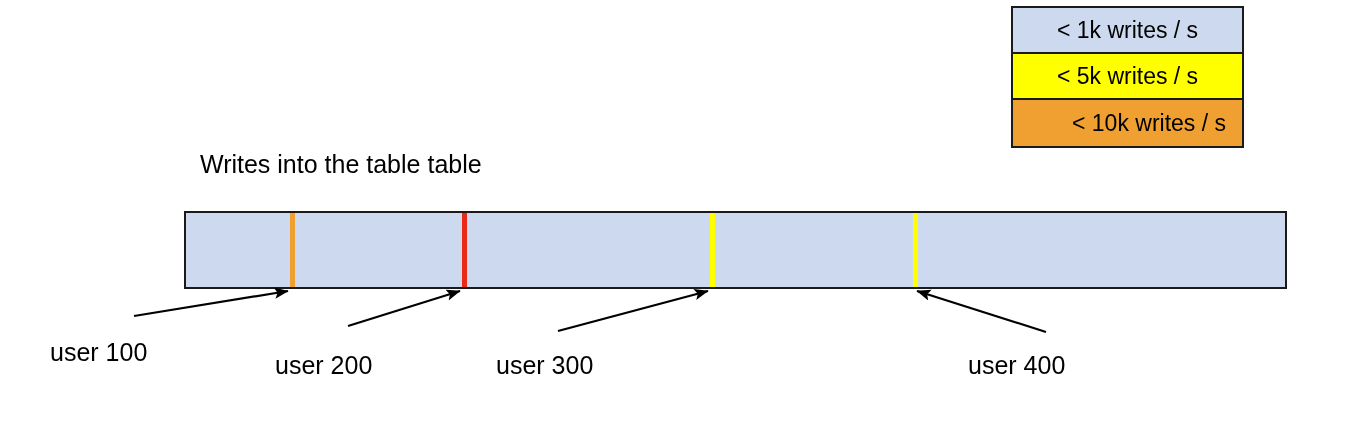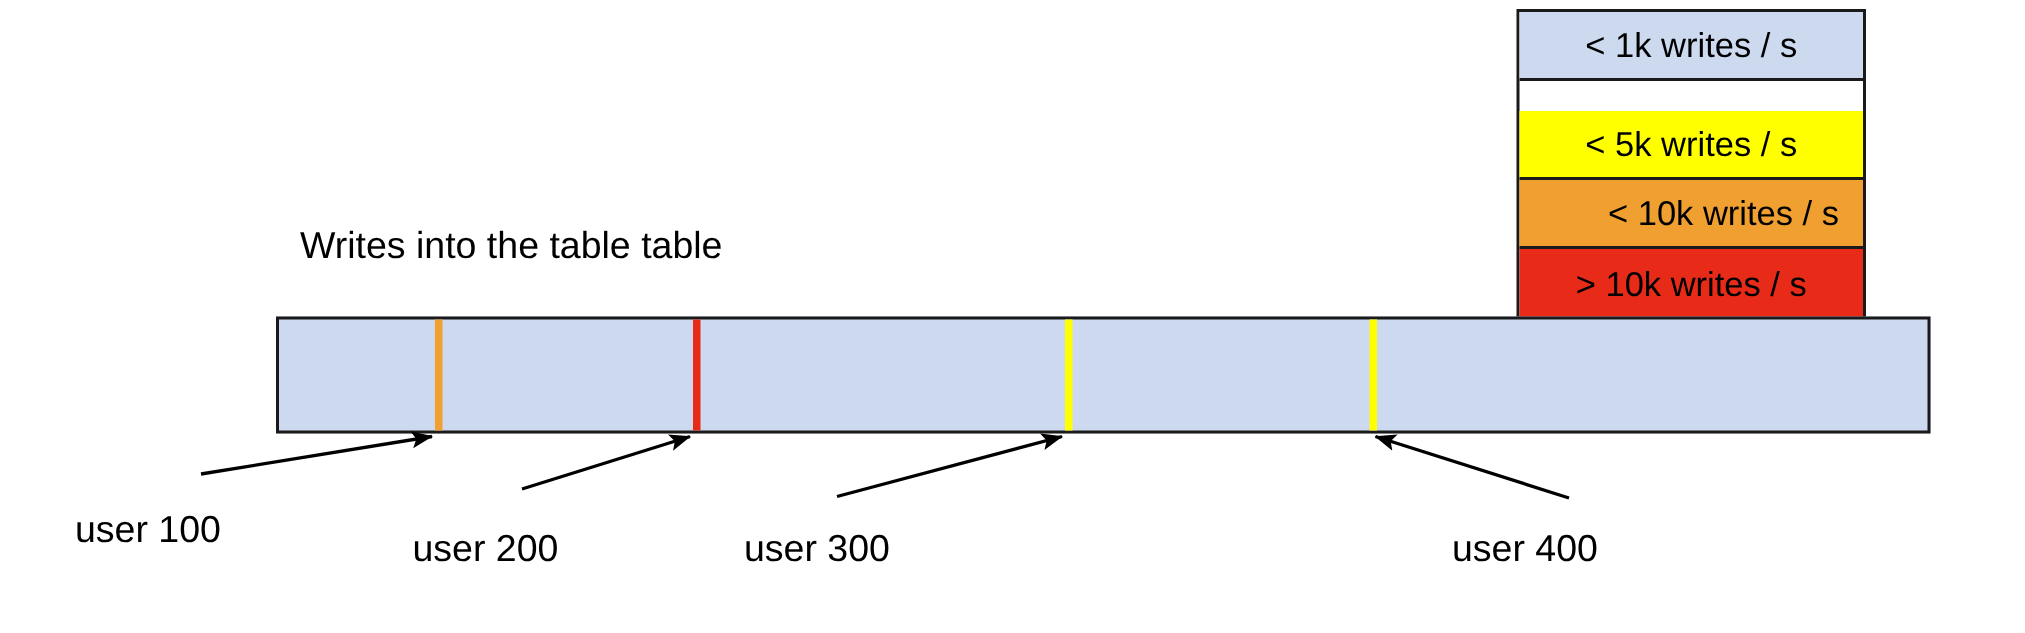--- a/index.html
+++ b/index.html
@@ -79,28 +79,25 @@
     pointer-events: none;
   }
 </style>
 </head>
 <body>
 
 <div id="legend">
   <div class="legend-row legend-row-0" style="background: rgb(204, 217, 238);">
     <span>&lt; 1k writes / s</span>
   </div>
-  <div class="legend-row legend-row-1" style="background: rgb(255, 255, 0); margin-top: 20px;">
+  <div class="legend-row legend-row-1" style="background: rgb(255, 255, 0);">
     <span>&lt; 5k writes / s</span>
   </div>
   <div class="legend-row legend-row-2" style="background: rgb(240, 160, 48); padding-left: 43px;">
     <span>&lt; 10k writes / s</span>
-  </div>
-  <div class="legend-row legend-row-3" style="background: rgb(232, 42, 24);">
-    <span>&gt; 10k writes / s</span>
   </div>
 </div>
 
 <div id="chart-title">Writes into the table table</div>
 
 <div id="bar" style="left: 184px; top: 211px; width: 1103px; height: 78px; background: rgb(204, 217, 238); border-color: rgb(26, 26, 26);">
     <div class="stripe" title="user 100 — &lt; 10k writes / s" style="left: 104px; background: rgb(240, 160, 48);"></div>
     <div class="stripe" title="user 200 — &gt; 10k writes / s" style="left: 276px; background: rgb(232, 42, 24);"></div>
     <div class="stripe" title="user 300 — &lt; 5k writes / s" style="left: 524px; background: rgb(255, 255, 0);"></div>
     <div class="stripe" title="user 400 — &lt; 5k writes / s" style="left: 727px; background: rgb(255, 255, 0);"></div>

